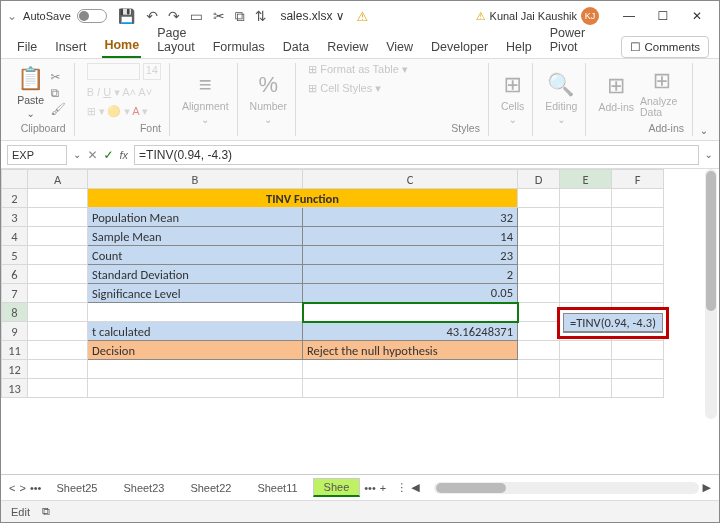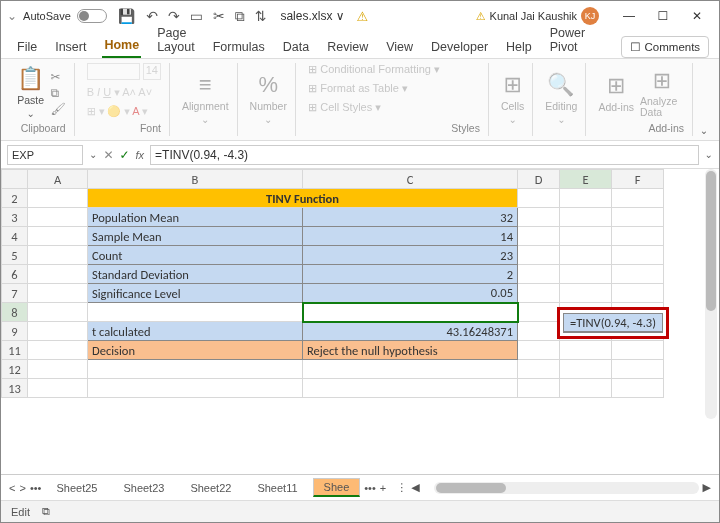--- a/index.html
+++ b/index.html
@@ -27,40 +27,40 @@
 .grp{border-right:1px solid #ddd;padding:0 8px 2px;display:flex;flex-direction:column;justify-content:space-between}
 .grp:last-child{border-right:none}
 .grp .body{flex:1;display:flex;align-items:center;gap:6px;color:#888}
 .grp .lbl{text-align:right;font-size:10.5px;color:#888}
 .grp.dis .body{opacity:.45}
 .bigbtn{display:flex;flex-direction:column;align-items:center;gap:2px;font-size:10.5px;color:#555}
 .bigbtn .ico{font-size:22px}
 .smallcol{display:flex;flex-direction:column;gap:2px}
 .stxt{font-size:11px;color:#aaa}
 .fbar{height:28px;display:flex;align-items:center;border-bottom:1px solid #ddd;padding:0 6px;gap:6px}
-.namebox{width:76px;border:1px solid #ccc;height:20px;padding:0 4px;font-size:11px;display:flex;align-items:center}
+.namebox{width:60px;border:1px solid #ccc;height:20px;padding:0 4px;font-size:11px;display:flex;align-items:center}
 .fx{font-style:italic;font-size:11px;color:#666}
 .fxin{flex:1;border:1px solid #ccc;height:20px;padding:0 4px;font-size:12px;display:flex;align-items:center}
 .gridwrap{flex:1;position:relative;overflow:hidden;background:#fff}
 table.grid{border-collapse:collapse;position:absolute;left:0;top:0}
 .grid th,.grid td{border:1px solid #d8d8d8;height:19px;font-size:12.5px;font-family:Calibri,Arial;padding:0 4px;text-align:left;background:#fff}
 .grid th{background:#f3f3f3;text-align:center;font-weight:400;color:#555}
 .grid th.sel{background:#d8e8d8}
 .rowh{width:26px;text-align:center;background:#f3f3f3;color:#666}
 .rowh.sel{background:#d8e8d8}
 .hdr td{background:#ffc000;font-weight:700;text-align:center}
 .blue td{background:#c5d9f1;border:1px solid #888}
 .blue td.r{text-align:right}
 .orange td{background:#fabf8f;border:1px solid #888}
 .grid td.activecell{border:2px solid #107c10;text-align:right}
 .e8box{position:absolute;border:3px solid #c00000;padding:3px;background:#fff}
 .e8box .inner{border:1px solid #888;border-bottom:2px solid #888;padding:1px 6px;font-size:12.5px;font-family:Calibri;background:#c5d9f1}
 .sheettabs{height:26px;display:flex;align-items:center;border-top:1px solid #ccc;padding:0 8px;gap:4px;font-size:11px;color:#555}
 .sheettabs .stab{padding:2px 10px;border:1px solid transparent}
-.sheettabs .stab.active{border:1px solid #ccc;border-bottom:2px solid #107c10;background:#fdba74}
+.sheettabs .stab.active{border:1px solid #ccc;border-bottom:2px solid #107c10;background:#bef264}
 .hscroll{flex:1;margin-left:10px;height:12px;background:#eee;border-radius:6px;position:relative}
 .hscroll .thumb{position:absolute;left:2px;top:1px;width:70px;height:10px;background:#bbb;border-radius:5px}
 .vscroll{position:absolute;right:2px;top:0;width:12px;height:250px;background:#eee;border-radius:6px}
 .vscroll .thumb{position:absolute;left:1px;top:2px;width:10px;height:140px;background:#bbb;border-radius:5px}
 .status{height:22px;background:#f3f3f3;display:flex;align-items:center;padding:0 10px;gap:12px;font-size:11px;color:#555;border-top:1px solid #ddd}
 .chev{color:#666;font-size:10px}
 </style>
 </head>
 <body>
 
@@ -154,21 +154,20 @@
           <div class="bigbtn">
             <span class="ico">%</span>
             <span>Number</span>
             <span class="chev">⌄</span>
           </div>
         </div>
         <div class="lbl"></div>
       </div>
   <div class="grp dis" style="flex:1">
    <div class="body" style="flex-direction:column;align-items:flex-start;font-size:11px">
-    <span>⊞ <span>Conditional Formatting</span> ▾</span>
     <span>⊞ <span>Format as Table</span> ▾</span>
     <span>⊞ <span>Cell Styles</span> ▾</span>
    </div>
    <div class="lbl">Styles</div>
   </div>
   <div class="grp dis">
         <div class="body">
           <div class="bigbtn">
             <span class="ico">⊞</span>
             <span>Cells</span>

